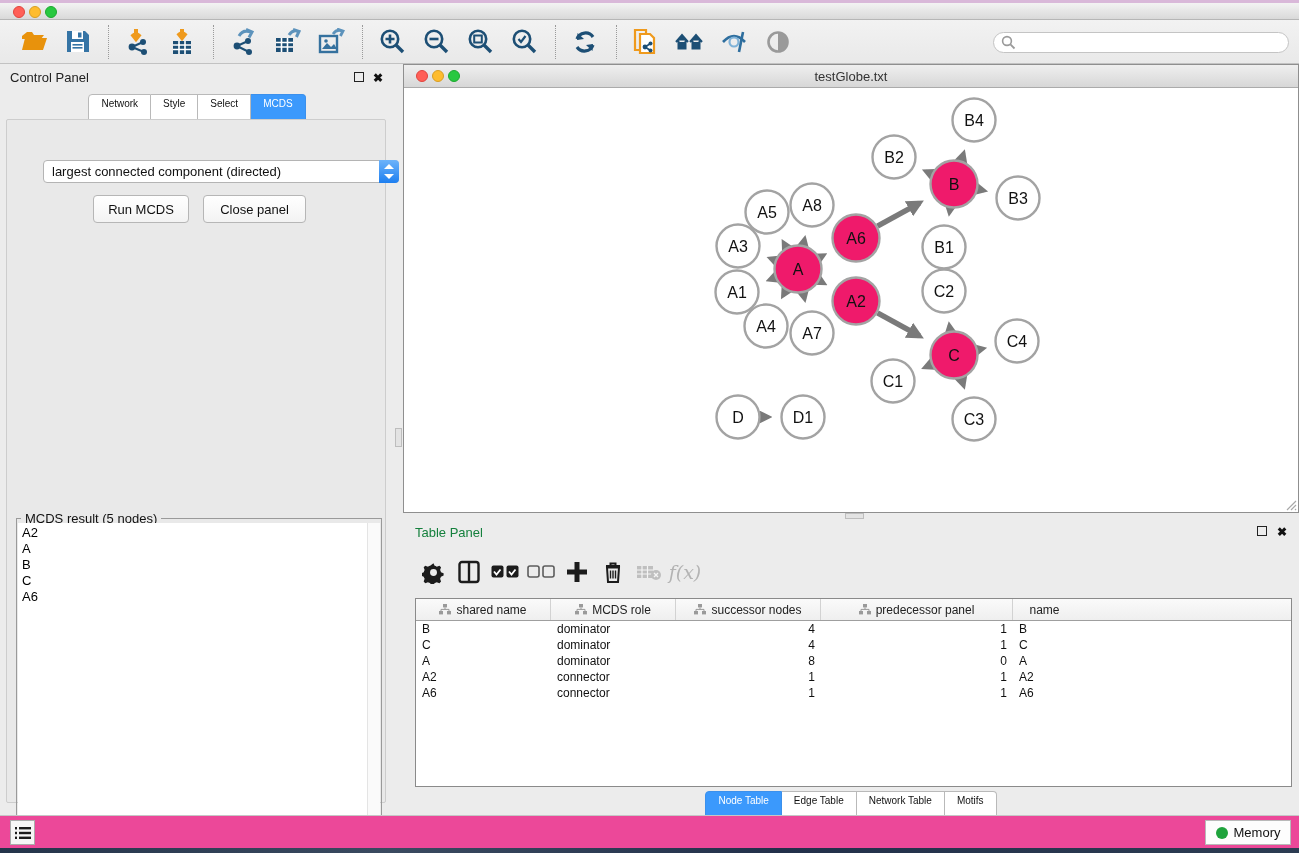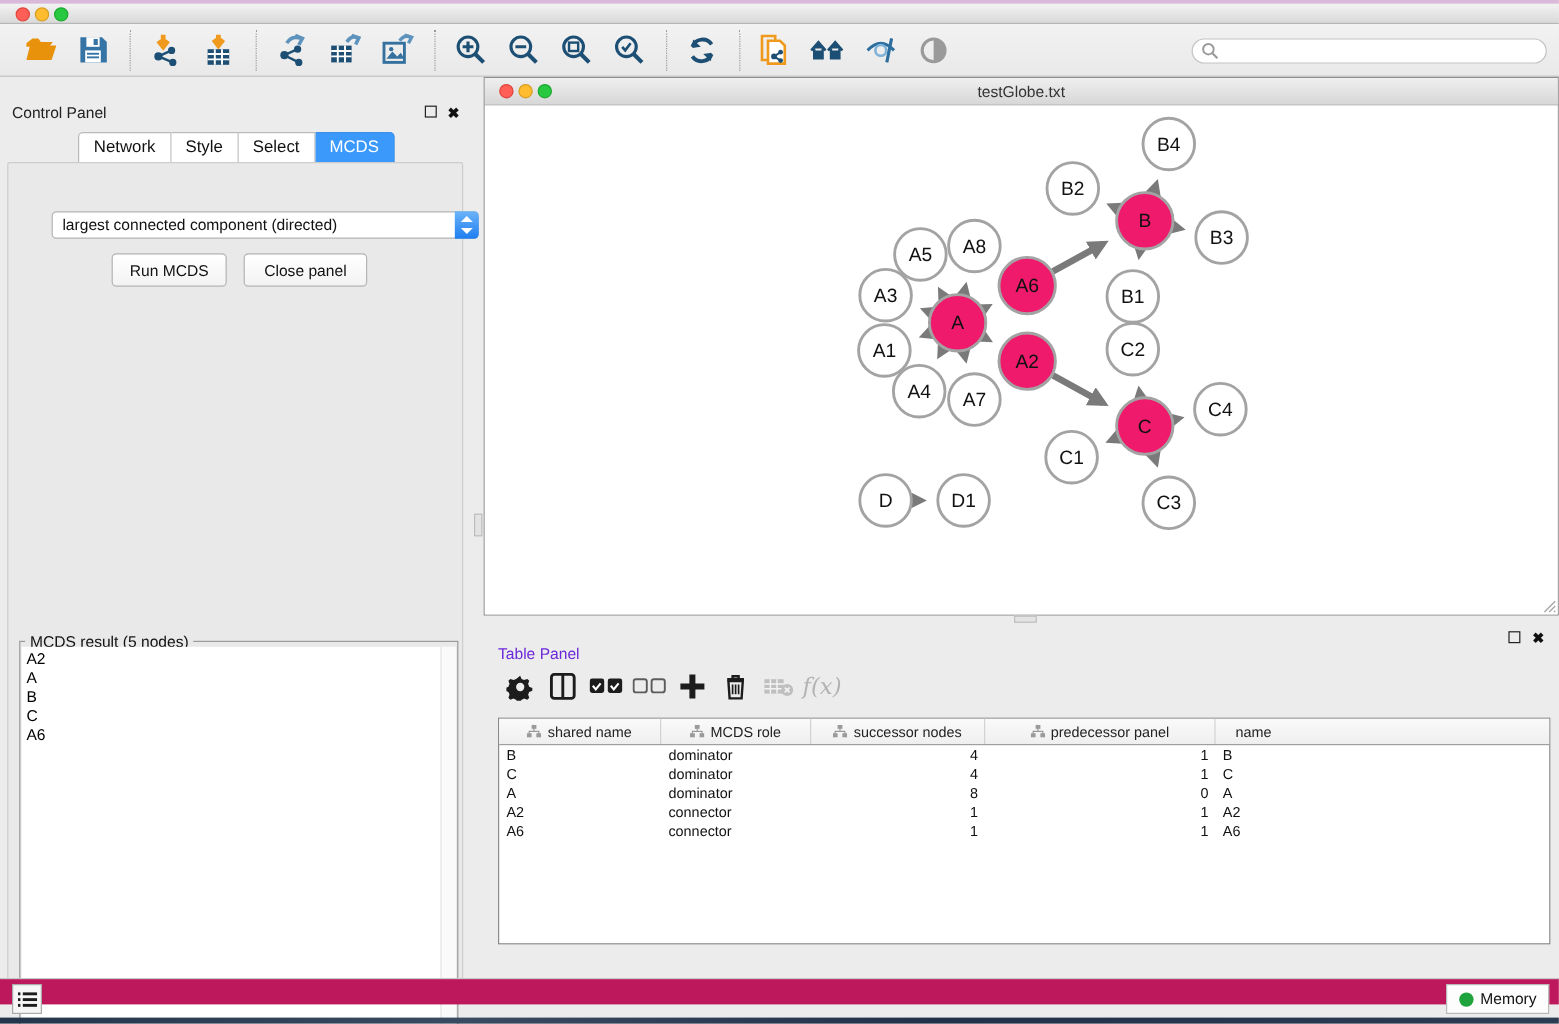--- a/index.html
+++ b/index.html
@@ -25,26 +25,26 @@
     margin-right:10px; flex:0 0 auto; }
   .tsep { width:1px; height:34px; border-left:1px dotted #9a9a9a; margin:0 12px 0 4px; flex:0 0 auto; }
   #search-field { position:absolute; right:10px; top:12px; width:296px; height:21px;
     background:#fff; border:1px solid #c4c4c4; border-radius:11px; display:flex;
     align-items:center; padding-left:7px; }
   #search-field input { border:none; outline:none; width:250px; font-size:12px;
     font-family:"Liberation Sans", sans-serif; background:transparent; }
 
   
   #control-panel { position:absolute; left:0; top:64px; width:394px; height:749px;
-    background:#ececec;margin-top:16px; }
+    background:#ececec; }
   #cp-header { position:absolute; left:10px; top:6px; font-size:13px; color:#222; }
   .panel-ctl { position:absolute; top:7px; font-size:12px; color:#111; cursor:default; }
   .float-box { width:10px; height:10px; border:1.6px solid #222; display:inline-block; }
   #cp-tabs { position:absolute; left:0; top:30px; width:100%; display:flex; justify-content:center; }
-  .seg-tab { font-size:14px; padding:3px 12px 20px; background:#fff; border:1px solid #b9b9b9;
+  .seg-tab { font-size:10px; padding:3px 12px 20px; background:#fff; border:1px solid #b9b9b9;
     border-left:none; color:#111; }
   .seg-tab:first-child { border-left:1px solid #b9b9b9; border-radius:4px 0 0 4px; }
   .seg-tab:last-child { border-radius:0 4px 4px 0; }
   .seg-tab.active { background:#3b99fc; color:#fff; border-color:#3b90ec; }
   #cp-body { position:absolute; left:6px; top:55px; width:380px; height:684px;
     background:#e9e9e9; border:1px solid #cdcdcd; border-radius:2px; }
   #opt-label { position:absolute; left:0; width:100%; top:18px; text-align:center;
     font-size:13px; color:#111; }
   #criterion { position:absolute; left:36px; top:40px; width:356px; height:23px;
     background:#fff; border:1px solid #b4b4b4; border-radius:4px; display:flex; align-items:center; }
@@ -74,39 +74,39 @@
     background:linear-gradient(#efefef,#d7d7d7); border-bottom:1px solid #ababab; }
   #net-titlebar .title { position:absolute; left:0; right:0; top:4px; text-align:center;
     font-size:13px; color:#333; }
   #graph-area { position:absolute; left:0; top:23px; right:0; bottom:0; background:#fff;padding-left:27px; }
   #resize-grip { position:absolute; right:1px; bottom:1px; width:14px; height:14px; }
   .split-thumb { position:absolute; background:#e3e3e3; border:1px solid #bdbdbd; }
 
   
   #table-panel { position:absolute; left:403px; top:520px; width:896px; height:293px;
     background:#ececec; }
-  #tp-header { position:absolute; left:12px; top:17px; font-size:13px; color:#6d28d9;text-align:center; }
+  #tp-header { position:absolute; left:12px; top:5px; font-size:13px; color:#15803d;text-align:center; }
   #tp-toolbar { position:absolute; left:12px; top:30px; height:44px; display:flex;
     align-items:center; }
   .tp-icon { width:36px; height:36px; display:flex; align-items:center; justify-content:center; }
   #node-table { position:absolute; left:12px; top:78px; width:877px; height:189px;
     background:#fff; border:1px solid #8a8a8a; }
   #table-header { display:flex; height:22px; background:linear-gradient(#fafafa,#efefef);
     border-bottom:1px solid #9f9f9f; }
   .th { display:flex; align-items:center; justify-content:center; gap:5px; font-size:12px;
     color:#222; border-right:1px solid #d2d2d2; height:100%;text-align:center; }
   .th:last-child { border-right:none; }
   .tr { display:flex; height:16px; }
   .td { font-size:12px; color:#111; padding:1px 6px 0; white-space:nowrap; overflow:hidden; }
   .td.num { text-align:right; }
   #table-tabs { position:absolute; left:0; right:0; top:271px; display:flex; justify-content:center; }
 
   
-  #status-bar { position:absolute; left:0; top:815px; width:1299px; height:22px;
-    background:#be185d; border-top:1px solid #c6c6c6; }
+  #status-bar { position:absolute; left:0; top:815px; width:1299px; height:33px;
+    background:#ec4899; border-top:1px solid #c6c6c6; }
   #list-btn { position:absolute; left:10px; top:4px; width:25px; height:25px;
     background:#f6f6f6; border:1px solid #ababab; display:flex; align-items:center; justify-content:center; }
   #memory-btn { position:absolute; right:8px; top:4px; width:86px; height:25px;
     background:#fdfdfd; border:1px solid #b9b9b9; display:flex; align-items:center;
     justify-content:center; gap:6px; font-size:13px; color:#111; }
   #memory-dot { width:12px; height:12px; border-radius:50%; background:#1fa33c; }
   #desktop-strip { position:absolute; left:0; top:848px; width:1299px; height:5px;
     background:linear-gradient(90deg,#24344a,#3a4a60 30%,#22304a 60%,#2c3c52); }
 
   svg text { font-family:"Liberation Sans", sans-serif; }
@@ -571,20 +571,26 @@
         </div>
         <div class="tr">
           <div class="td" style="width: 135px; flex: 0 0 135px;">A6</div>
           <div class="td" style="width: 125px; flex: 0 0 125px;">connector</div>
           <div class="td num" style="width: 145px; flex: 0 0 145px;">1</div>
           <div class="td num" style="width: 192px; flex: 0 0 192px;">1</div>
           <div class="td" style="width: 63px; flex: 0 0 63px;">A6</div>
         </div>
       </div>
   </div>
+  <div id="table-tabs">
+      <div class="seg-tab active">Node Table</div>
+      <div class="seg-tab">Edge Table</div>
+      <div class="seg-tab">Network Table</div>
+      <div class="seg-tab">Motifs</div>
+    </div>
 </div>
 
 <div id="status-bar">
   <div id="list-btn">
     <svg width="16" height="14" viewBox="0 0 16 14">
         <g fill="#1c1c1c">
           <rect x="0" y="1" width="2" height="2.4"></rect>
           <rect x="4" y="1" width="12" height="2.4"></rect>
           <rect x="0" y="5.8" width="2" height="2.4"></rect>
           <rect x="4" y="5.8" width="12" height="2.4"></rect>

